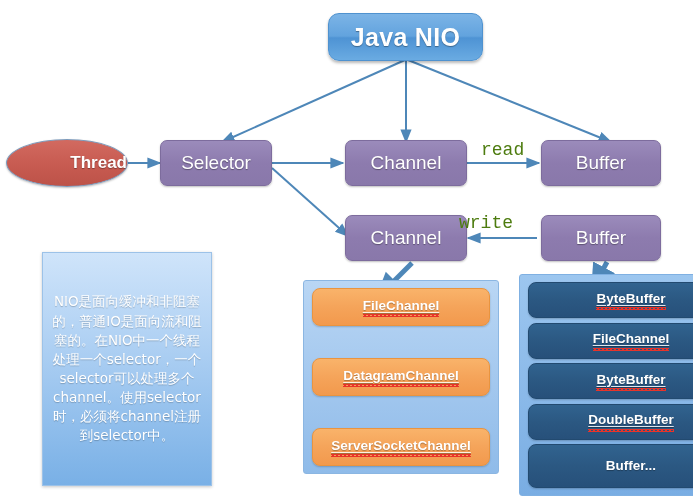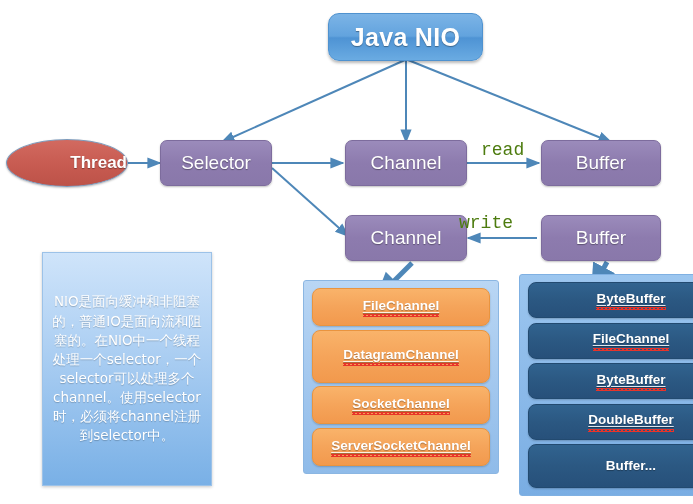--- a/index.html
+++ b/index.html
@@ -239,25 +239,22 @@
   <div class="edge-label" style="left:459px; top:213px;">write</div>
 
   <div class="note-box" style="left:42px; top:252px; width:170px; height:234px;">
     <span>NIO是面向缓冲和非阻塞的，普通IO是面向流和阻塞的。在NIO中一个线程处理一个selector，一个selector可以处理多个channel。使用selector时，必须将channel注册到selector中。</span>
   </div>
 
   <div class="group orange-group" style="left:267px; top:280px; width:196px; height:194px;">
     <div class="chip orange" style="height:38px;">
       <span class="sq">FileChannel</span>
     </div>
-    <div class="chip orange" style="height:53px;">
+    <div class="chip orange" style="height:38px;">
       <span class="sq">DatagramChannel</span>
-    </div>
-    <div class="chip orange" style="height:38px;">
-      <span class="sq">SocketChannel</span>
     </div>
     <div class="chip orange" style="height:38px;">
       <span class="sq">ServerSocketChannel</span>
     </div>
   </div>
 
   <div class="group blue-group" style="left:483px; top:274px; width:224px; height:222px;">
     <div class="chip darkblue" style="height:36px;">
       <span class="sq">ByteBuffer</span>
     </div>

